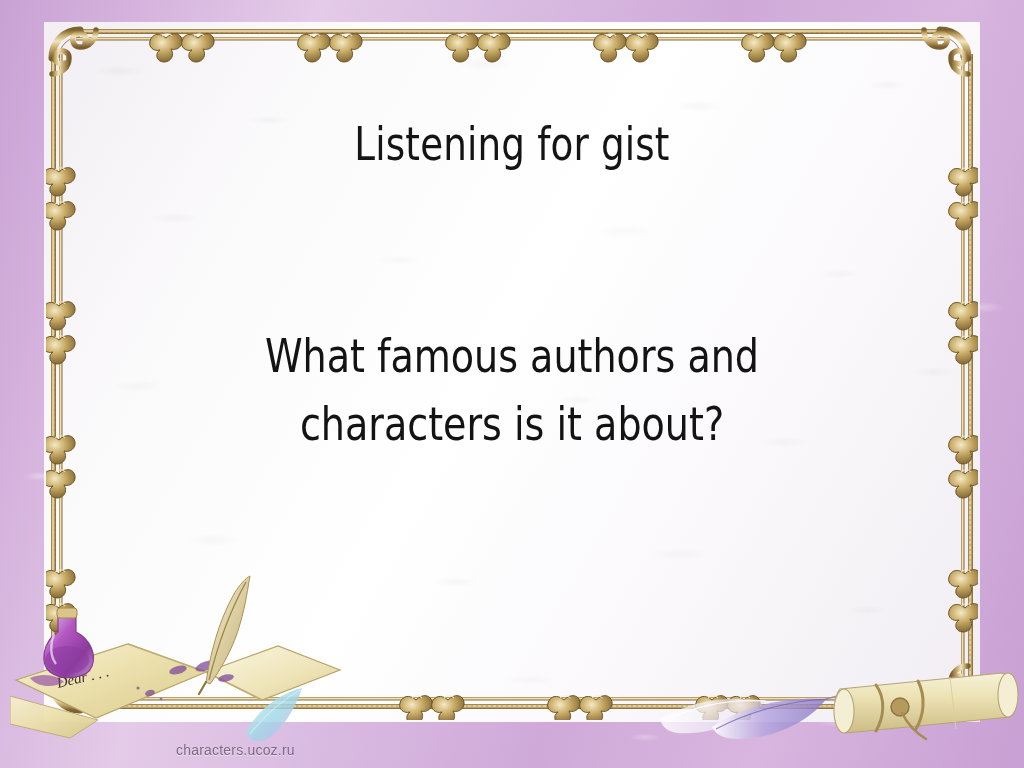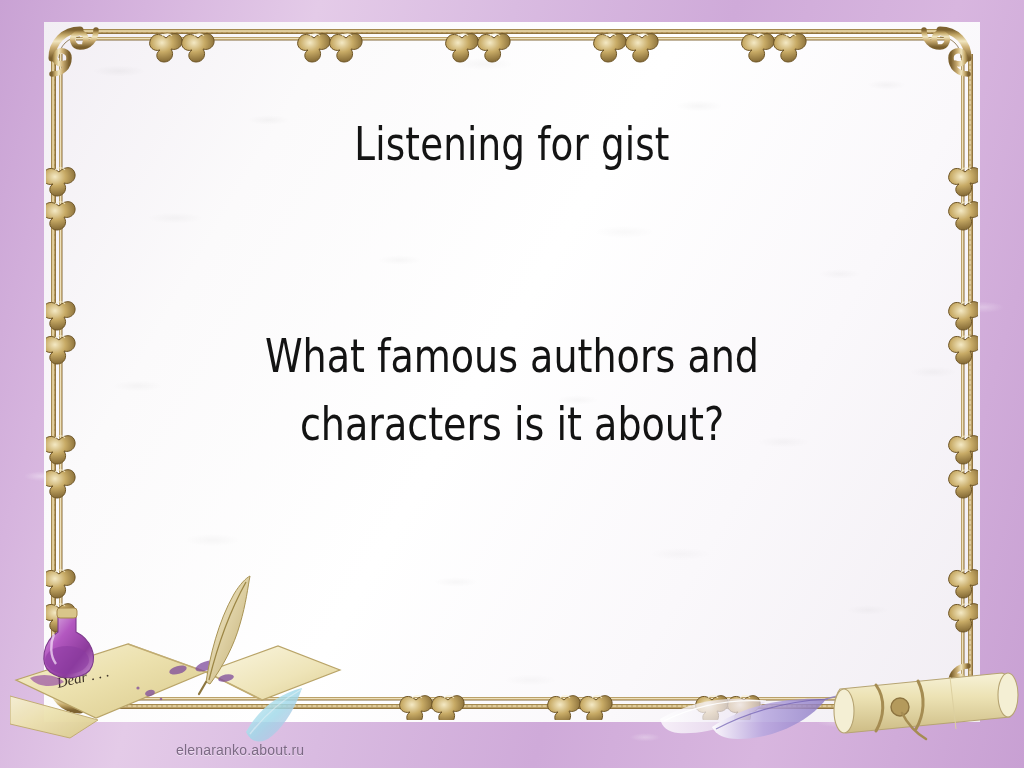--- a/index.html
+++ b/index.html
@@ -406,15 +406,15 @@
   </div>
 
   <div class="text-layer">
     <div class="slide-title">Listening for gist</div>
     <div class="slide-body">
       <span class="body-line">What famous authors and</span>
       <span class="body-line">characters is it about?</span>
     </div>
   </div>
 
-  <div class="watermark">elenaranko.about.ru</div>
+  <div class="watermark">characters.ucoz.ru</div>
 
 </div>
 
 </body></html>

